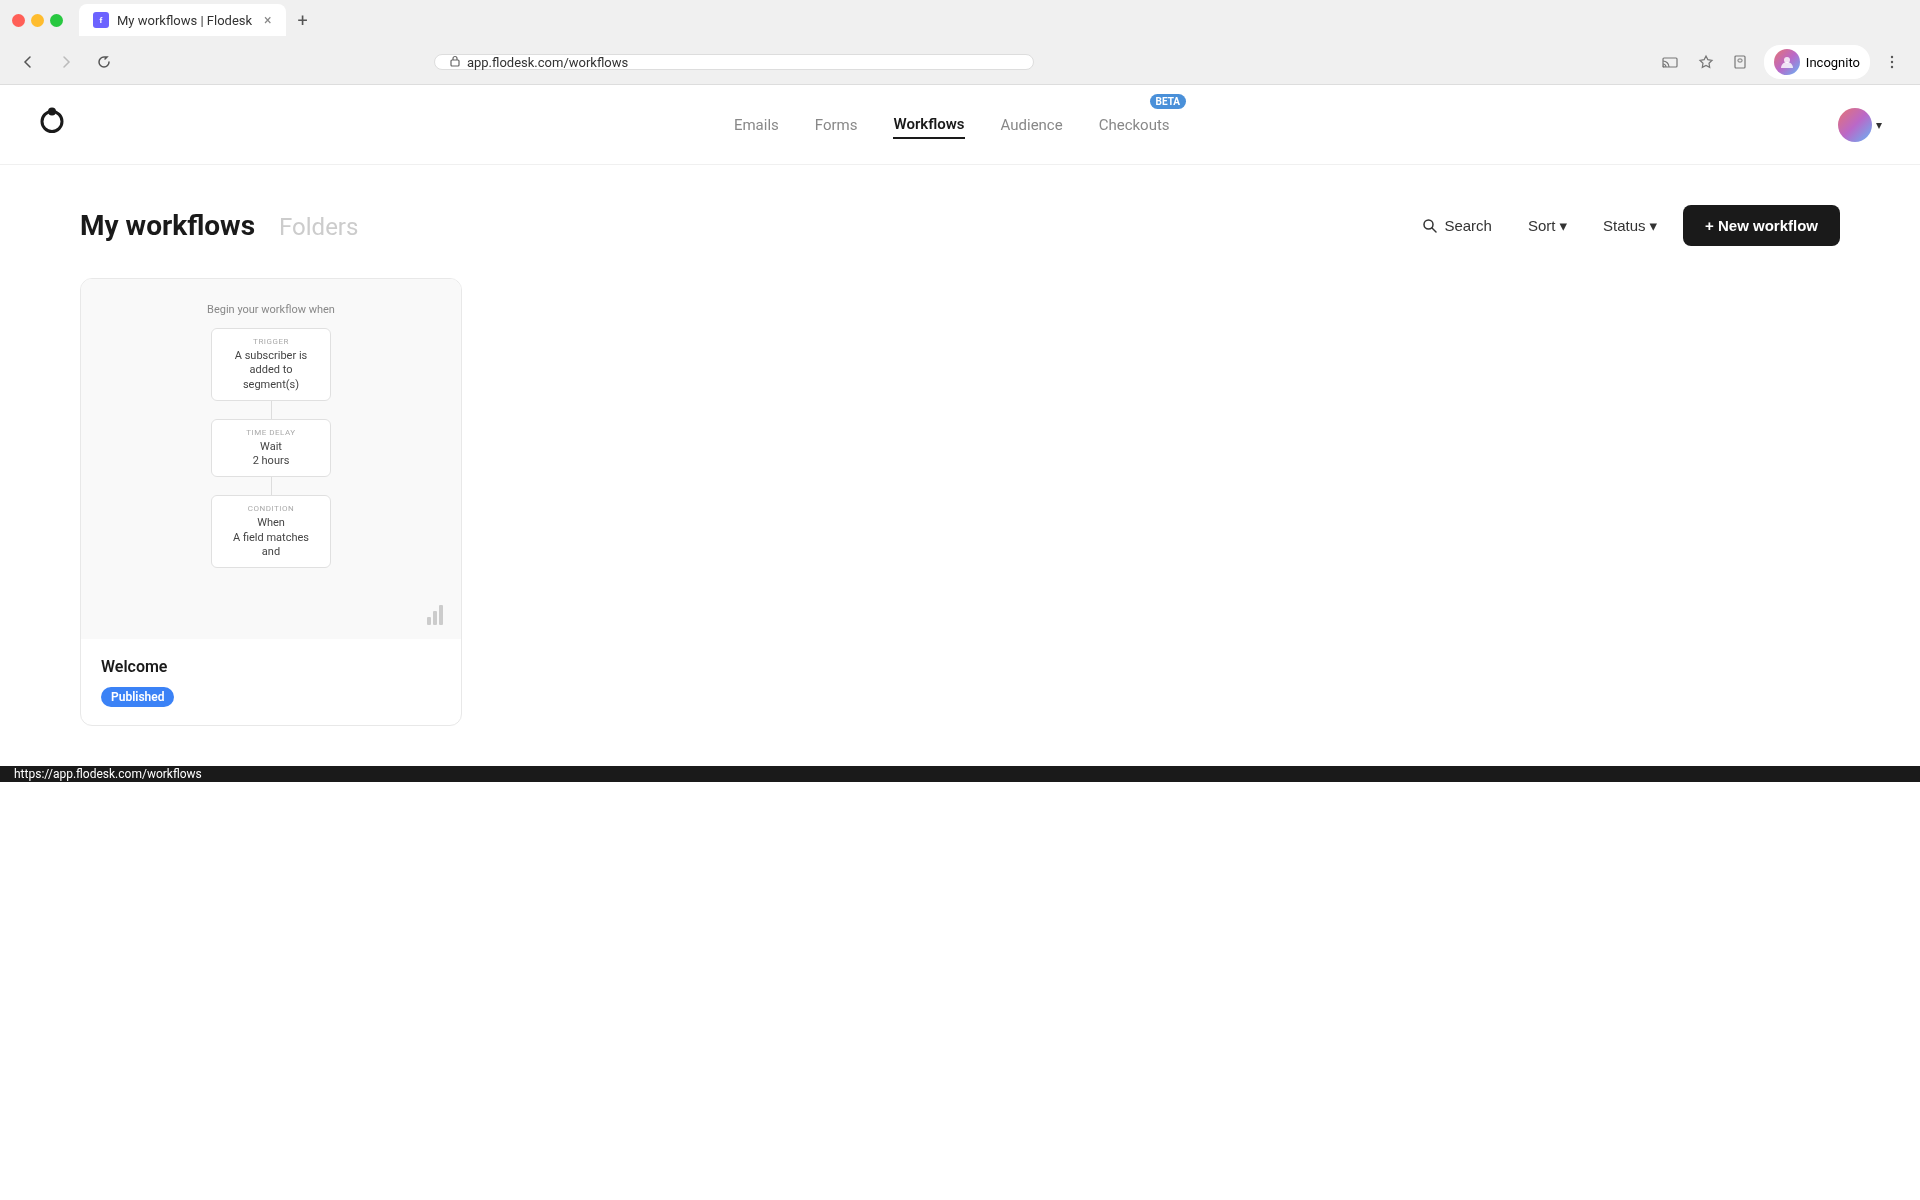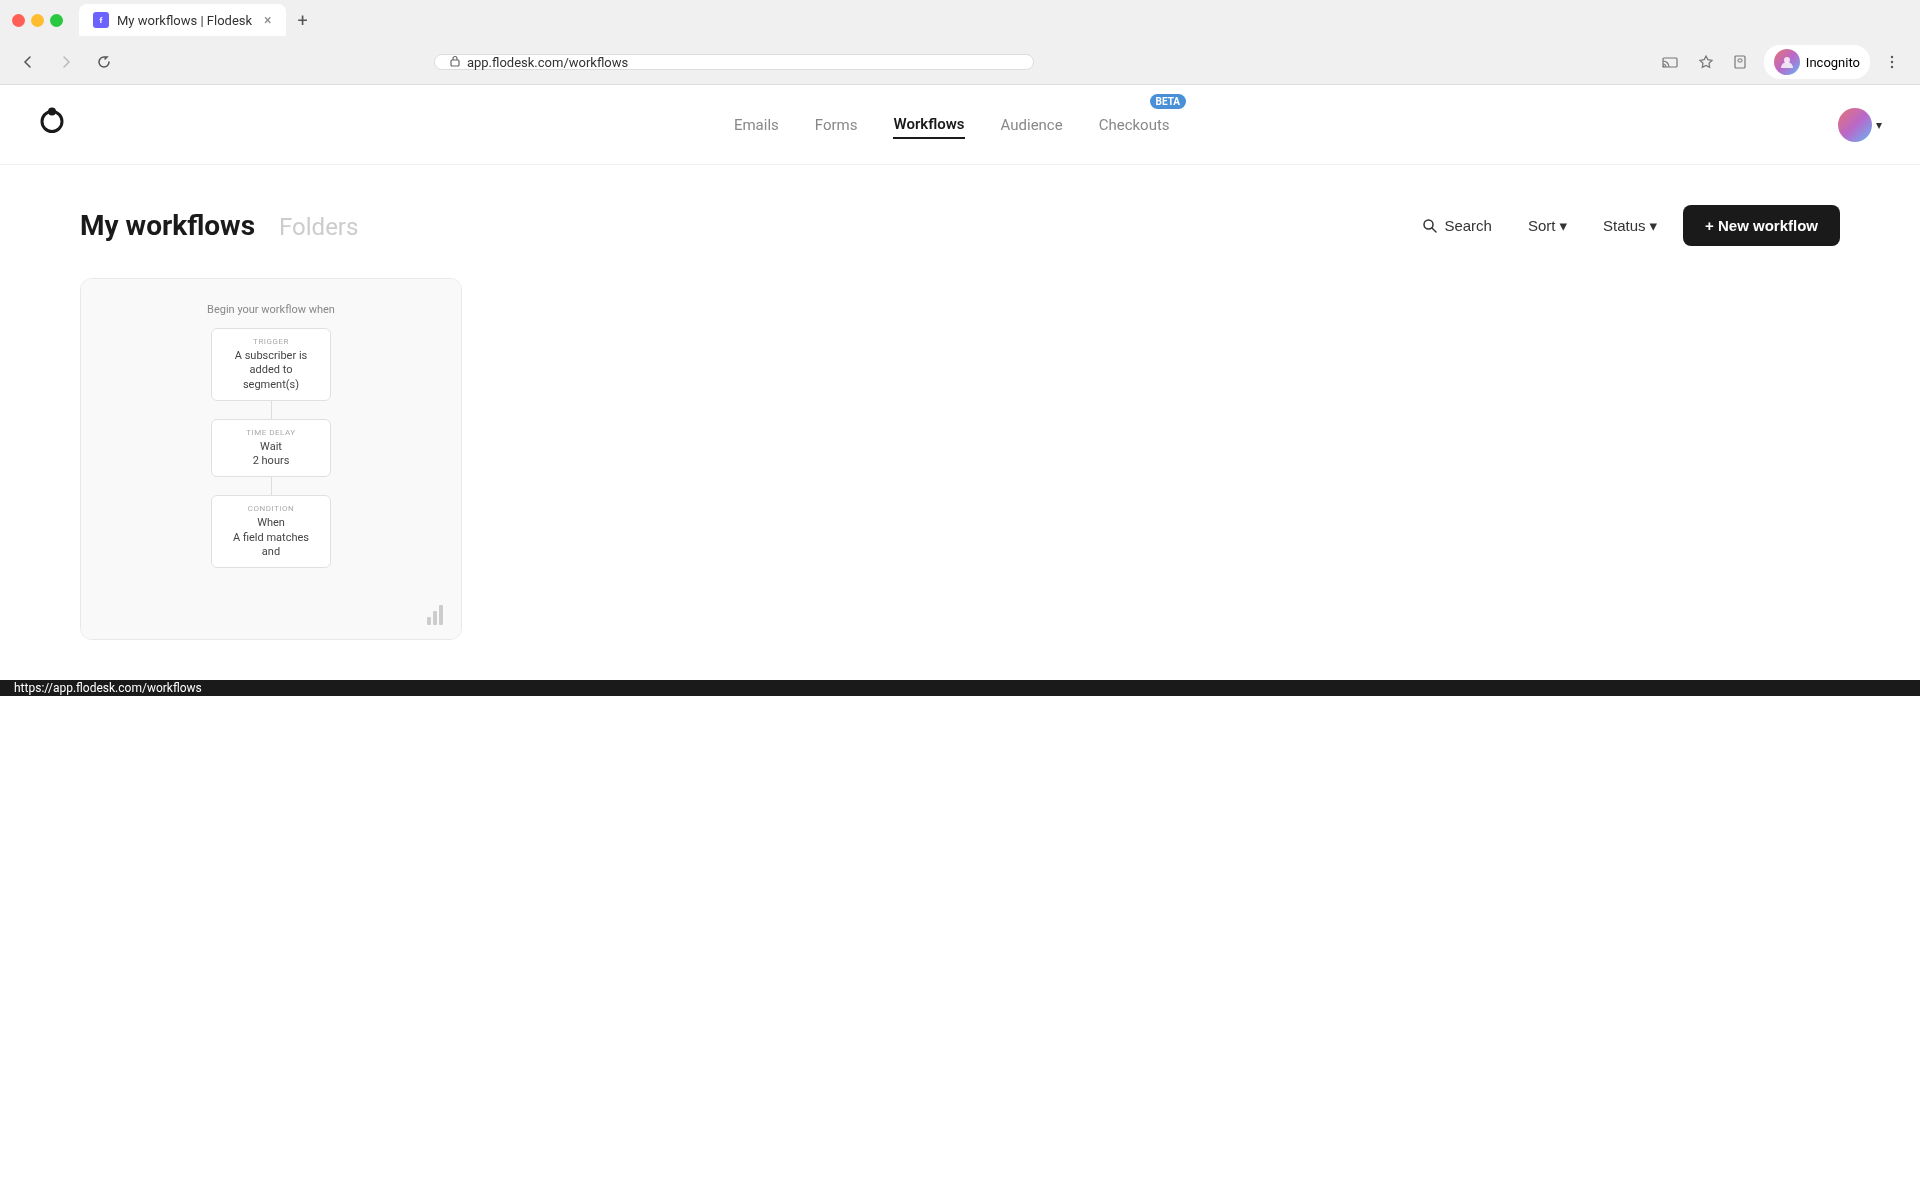--- a/index.html
+++ b/index.html
@@ -248,20 +248,24 @@
               <div class="preview-node-text">When<br>A field matches<br>and</div>
             </div>
           </div>
 
           <div class="stats-icon">
             <div class="stats-bar" style="height:8px;"></div>
             <div class="stats-bar" style="height:14px;"></div>
             <div class="stats-bar" style="height:20px;"></div>
           </div>
         </div>
+        <div class="workflow-card-footer">
+          <div class="workflow-name">Welcome</div>
+          <span class="workflow-status-badge">Published</span>
+        </div>
       </div>
     </div>
   </div>
 </div>
 
 <div class="status-bar">
   <span>https://app.flodesk.com/workflows</span>
 </div>
 
 </body></html>

